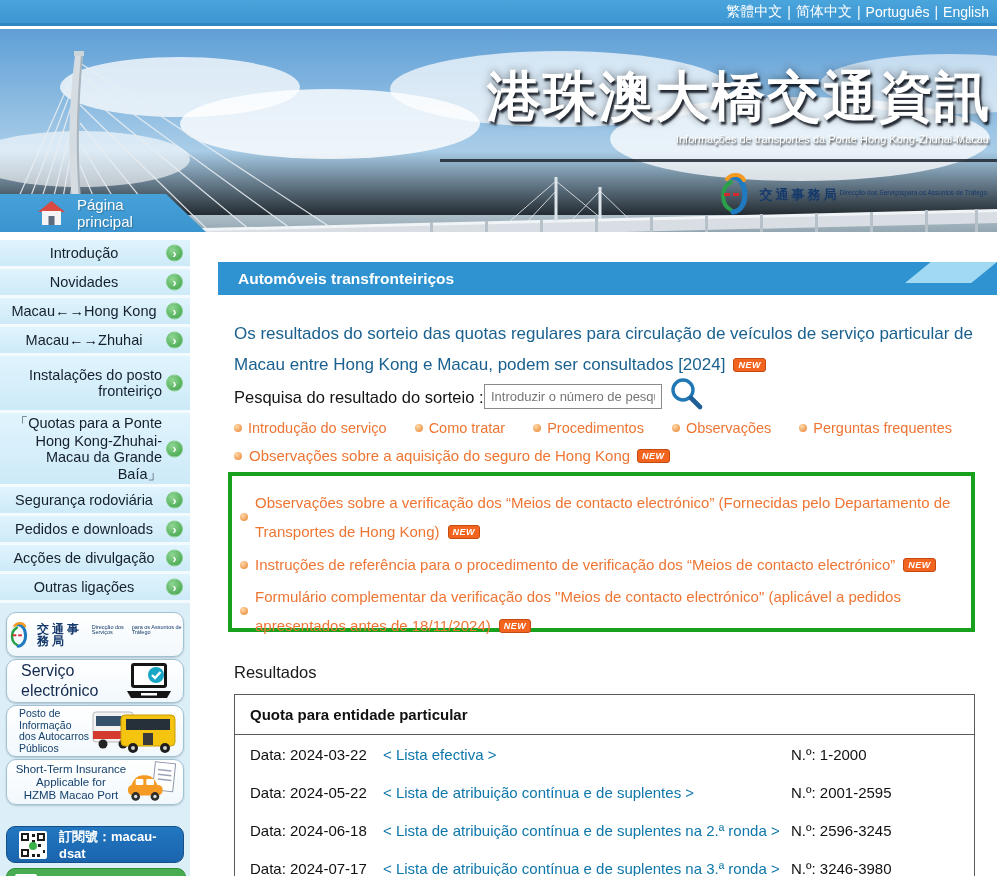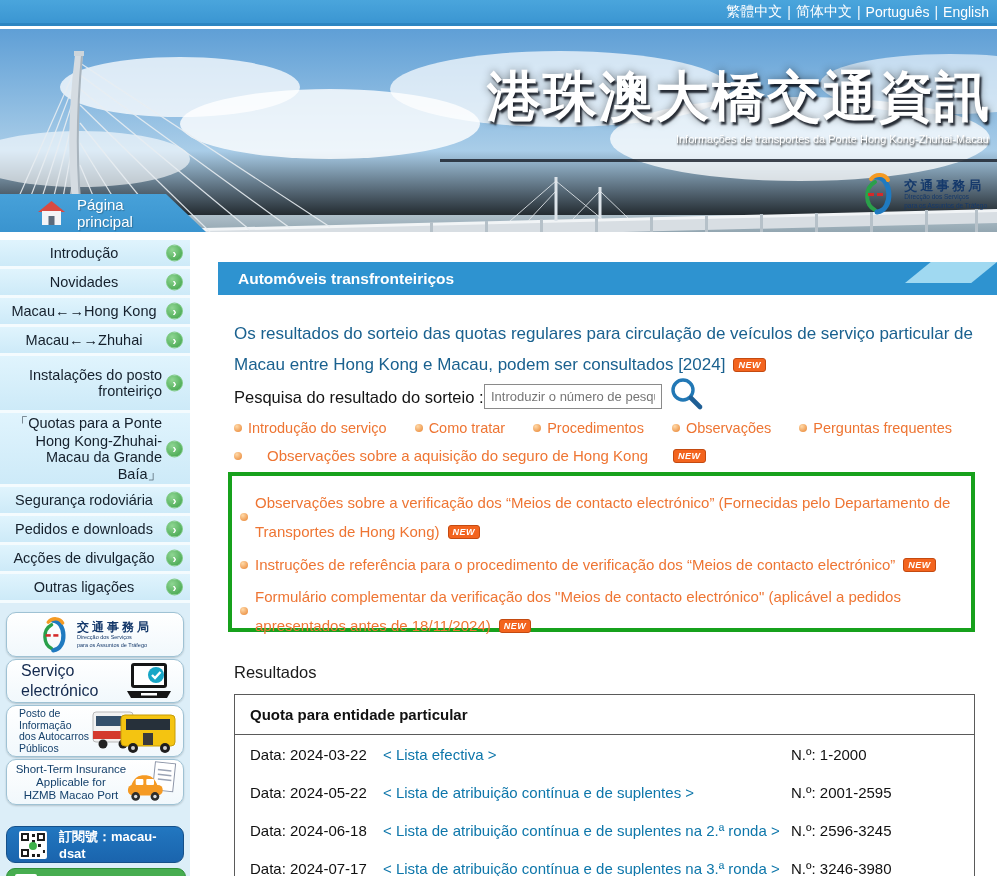--- a/index.html
+++ b/index.html
@@ -22,21 +22,21 @@
   .hero-title{position:absolute;right:6px;top:32px;color:#fff;font-weight:bold;
               font-size:54px;letter-spacing:2px;white-space:nowrap;
               text-shadow:2px 3px 2px rgba(10,15,25,.85),0 0 8px rgba(0,0,0,.45);margin-left:6px;}
   .hero-sub{position:absolute;right:8px;top:104px;color:#fff;font-size:11px;
             white-space:nowrap;text-shadow:1px 2px 2px rgba(0,0,0,.85);}
   .hero-line{position:absolute;left:440px;right:0;top:130px;height:3px;
              background:#1e2630;opacity:.85;}
 
   
   .dsat{display:flex;align-items:center;gap:5px;}
-  .dsat .dtxt{display:flex;flex-direction:column;line-height:1;}
+  .dsat .dtxt{display:flex;line-height:1;}
   .dsat .zh{font-weight:bold;color:#15396b;letter-spacing:3px;}
   .dsat .pt{color:#15396b;}
   .hero .dsat{position:absolute;right:10px;top:143px;}
   .hero .dsat .zh{font-size:13px;}
   .hero .dsat .pt{font-size:6.5px;margin-top:2px;}
 
   
   .home-btn{position:absolute;left:0;top:165px;width:206px;height:38px;
             background:linear-gradient(180deg,#47a1d9,#3a94cf);
             clip-path:polygon(0 0,166px 0,206px 100%,0 100%);
@@ -110,21 +110,21 @@
   .search-btn{position:absolute;left:668px;top:376px;width:36px;height:36px;
               background:none;border:none;padding:0;cursor:pointer;}
 
   .quicklinks{position:absolute;left:234px;top:420px;width:718px;
               display:flex;justify-content:space-between;}
   .qitem{display:inline-flex;align-items:center;gap:6px;cursor:pointer;
          color:#ee7533;font-size:14.5px;text-decoration:none;white-space:nowrap;}
   .obullet{width:8px;height:8px;border-radius:50%;flex-shrink:0;
            background:radial-gradient(circle at 35% 30%,#ffd9a8,#e8822f);}
 
-  .insrow{position:absolute;left:234px;top:447px;display:flex;align-items:center;gap:25px;
+  .insrow{position:absolute;left:234px;top:447px;display:flex;align-items:center;gap:7px;
           color:#ee7533;font-size:15px;cursor:pointer;text-align:center;}
 
   .greenbox{position:absolute;left:228px;top:472px;width:747px;height:160px;
             box-sizing:border-box;border:4px solid #17a11c;background:#fff;
             padding:8px 12px 0 8px;}
   .gitem{display:flex;align-items:center;gap:7px;color:#ee7533;font-size:15px;
          line-height:29px;cursor:pointer;}
   .gitem.m1{margin-top:4px;} .gitem.m2{margin-top:4px;} .gitem.m3{margin-top:3px;}
   .gitem .gtext{max-width:700px;}
 

